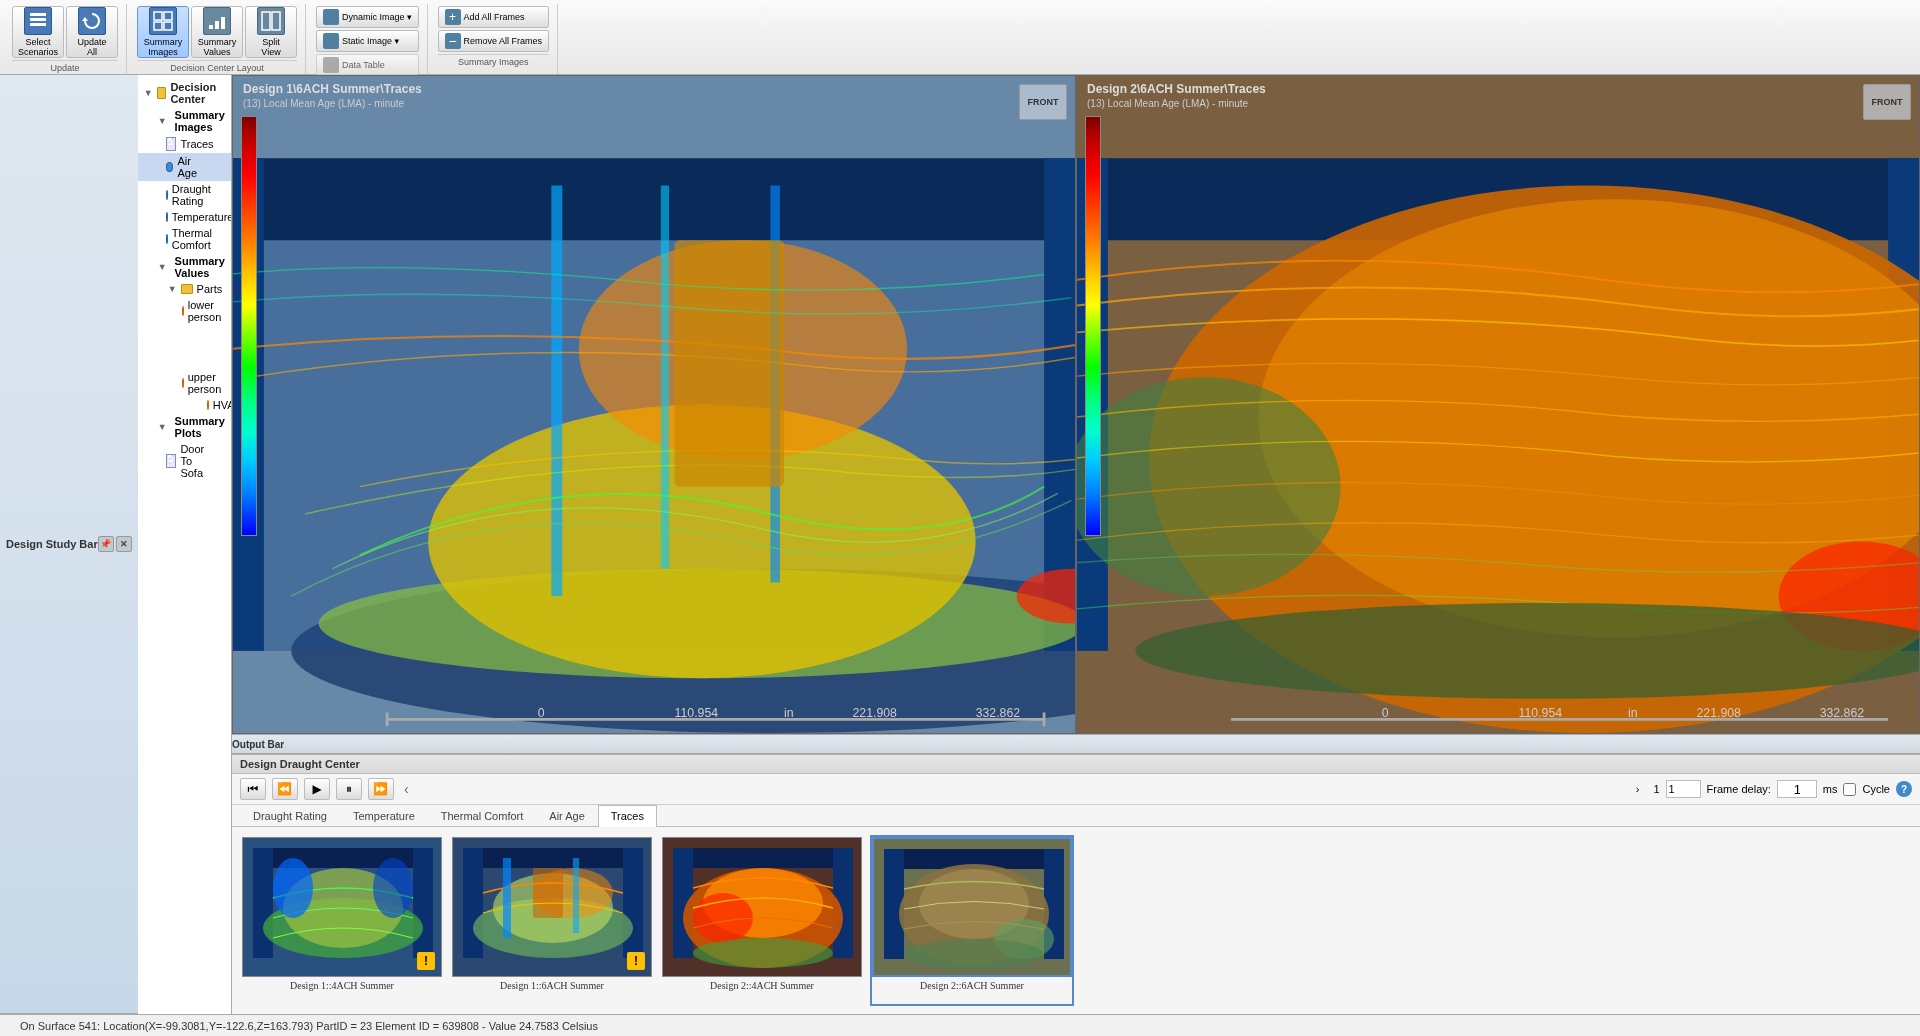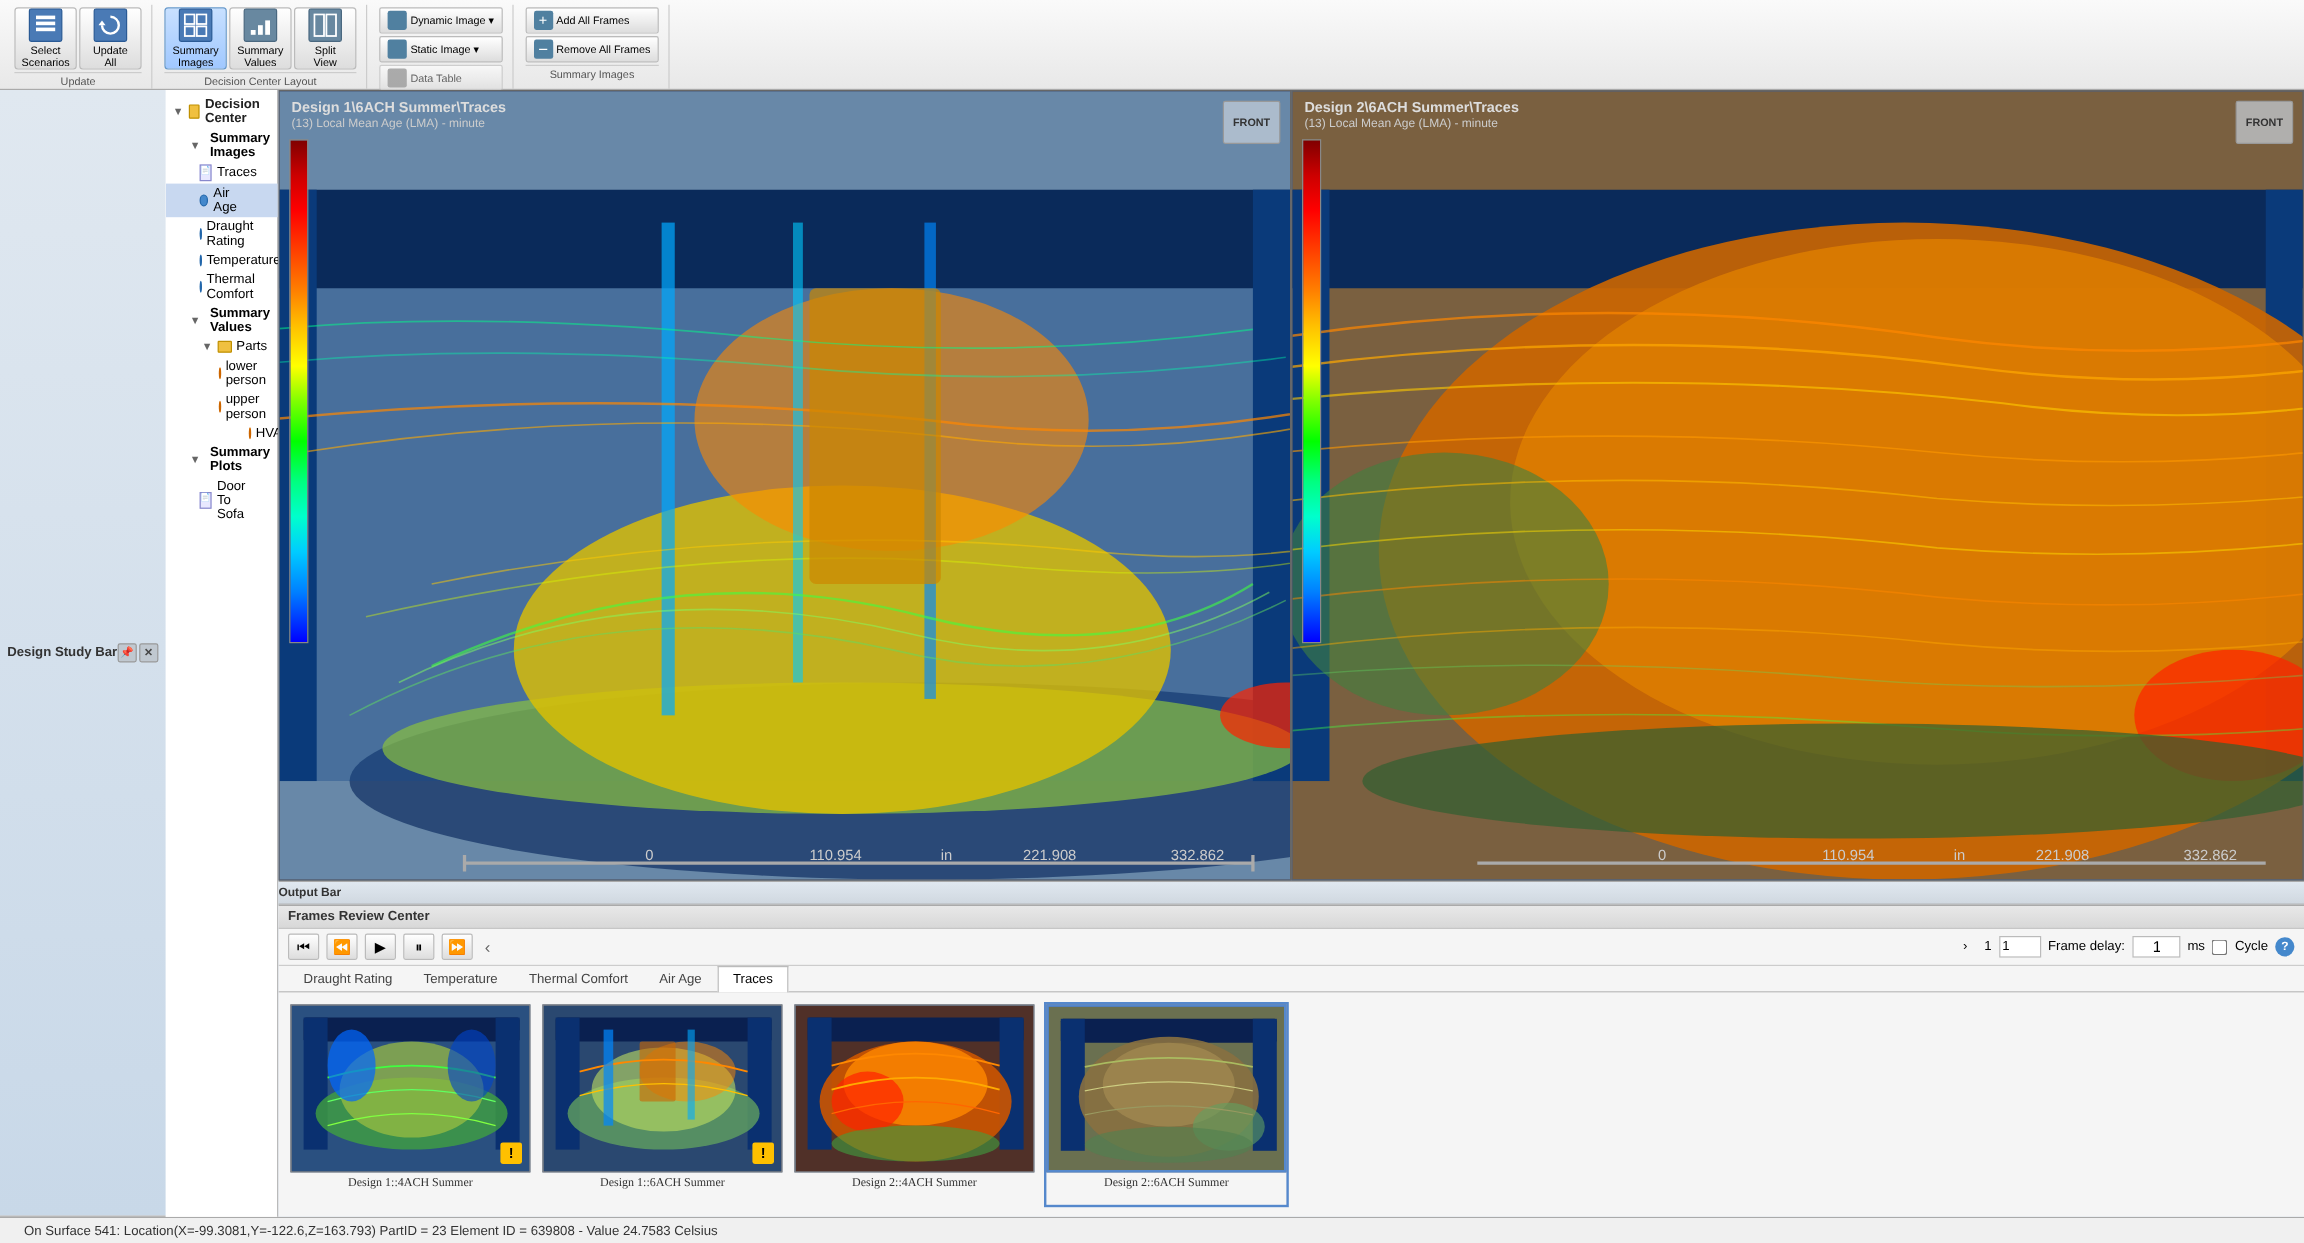--- a/index.html
+++ b/index.html
@@ -541,21 +541,21 @@
       </div>
       <div class="tree-section" style="padding-left:30px;font-weight:normal;">
         <span class="expand-arrow">▼</span>
         <span class="tree-icon-folder" style="width:12px;height:10px;"></span>
         <span>Parts</span>
       </div>
       <div class="tree-item" style="padding-left:44px;">
         <span class="tree-icon-circle" style="background:#ff8c00;border:1px solid #cc6600;"></span>
         <span>lower person</span>
       </div>
-      <div class="tree-item" style="padding-left:44px;">
+      <div class="tree-item" style="padding-left:44px;margin-top:44px;">
         <span class="tree-icon-circle" style="background:#ff8c00;border:1px solid #cc6600;"></span>
         <span>upper person</span>
       </div>
       <div class="tree-item" style="padding-left:69px;">
         <span class="tree-icon-circle" style="background:#ff8c00;border:1px solid #cc6600;"></span>
         <span>HVAC</span>
       </div>
 
       <div class="tree-section" style="padding-left:20px;">
         <span class="expand-arrow">▼</span>
@@ -743,21 +743,21 @@
       </div>
 
     </div>
 
     <div id="output-bar">
       <span>Output Bar</span>
     </div>
 
     <div id="review-center">
       <div id="review-header">
-        <span>Frames Review Center</span>
+        <span>Design Draught Center</span>
       </div>
 
       <div id="review-controls">
         <div class="media-btn">⏮</div>
         <div class="media-btn">⏪</div>
         <div class="media-btn">▶</div>
         <div class="media-btn">⏸</div>
         <div class="media-btn">⏩</div>
         <span class="nav-arrow">‹</span>
         <div class="review-right">

